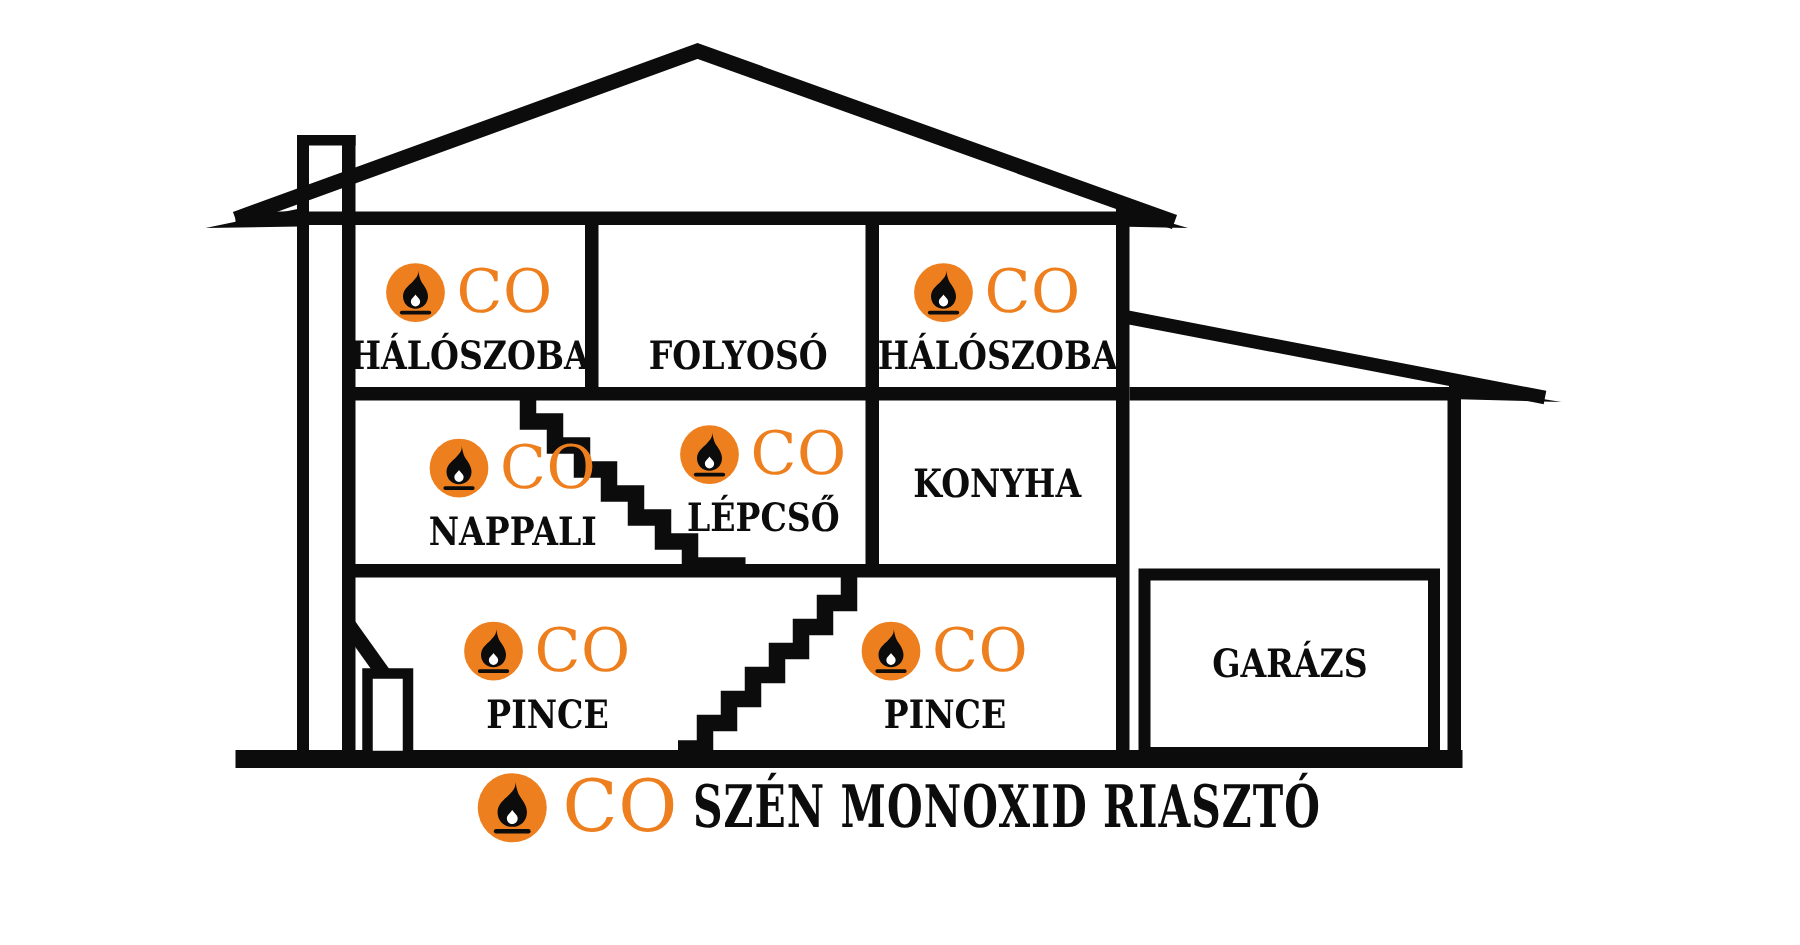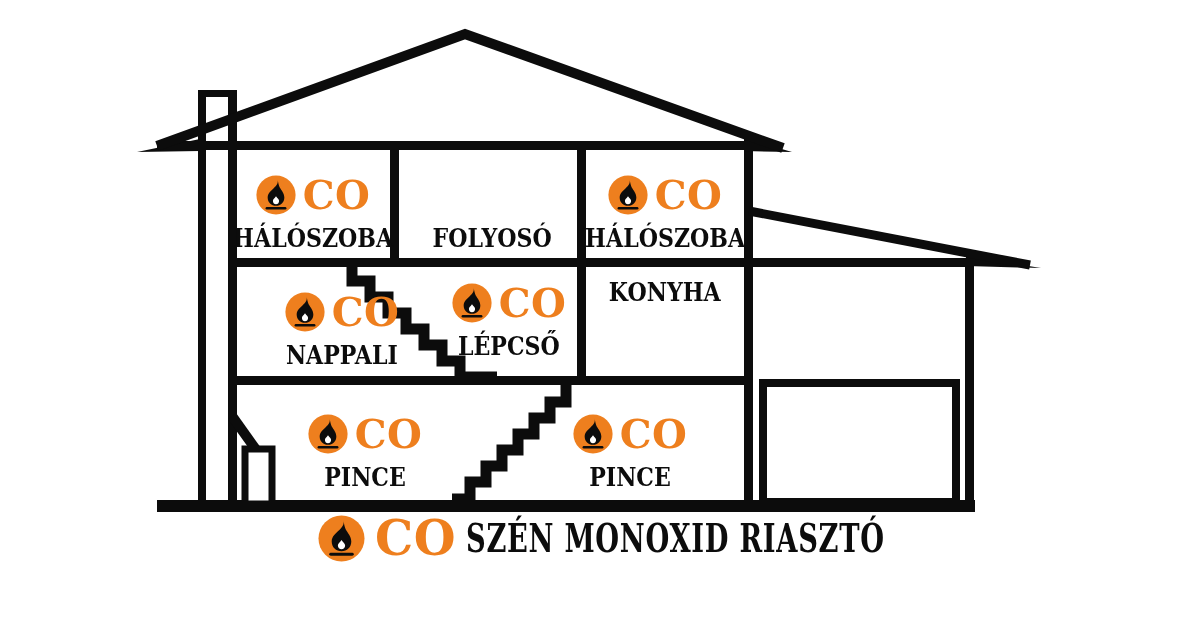--- a/index.html
+++ b/index.html
@@ -7,24 +7,24 @@
        font-family:"DejaVu Serif","Liberation Serif",serif;}
   #canvas{position:relative;width:1200px;height:630px;background:var(--background,#fff);}
 
   
   #structure{position:absolute;left:0;top:0;color:var(--line,#0c0c0c);}
 
   
   .room{position:absolute;display:flex;flex-direction:column;align-items:center;
         justify-content:flex-end;padding-bottom:6px;box-sizing:border-box;}
   .room--top{justify-content:flex-start;padding-top:14px;}
-  .room--mid{justify-content:flex-start;padding-top:8px;}
+  .room--mid{justify-content:center;padding-top:8px;}
   .alarm{display:flex;align-items:center;gap:7px;margin-bottom:8px;}
   .alarm-icon{width:40px;height:40px;flex:0 0 auto;}
-  .co{font-weight:700;font-size:40px;line-height:1;color:var(--accent,#ee7f1e);
+  .co{font-weight:400;font-size:40px;line-height:1;color:var(--accent,#ee7f1e);
       letter-spacing:.5px;white-space:nowrap;}
   .room-label{font-weight:700;font-size:26px;line-height:1.2;color:var(--line,#111);
       white-space:nowrap;transform:scaleX(.85);transform-origin:center;}
 
   
   #legend{position:absolute;left:318px;top:514px;display:flex;align-items:center;gap:10px;}
   #legend .alarm-icon{width:47px;height:47px;}
   #legend .co{font-size:48px;}
   .legend-text{font-weight:700;font-size:39px;line-height:1;color:var(--line,#111);
       letter-spacing:1px;white-space:nowrap;transform:scaleX(.7);transform-origin:left center;}
@@ -133,20 +133,23 @@
   <div class="room" style="left:550px;top:387px;width:160px;height:112px">
     <div class="alarm">
       <svg class="alarm-icon">
           <use href="#flameSym"></use>
         </svg>
       <span class="co">CO</span>
     </div>
     <div class="room-label">PINCE</div>
   </div>
 
+  <div class="room room--mid" style="left:763px;top:385px;width:193px;height:115px">
+    <div class="room-label">GARÁZS</div>
+  </div>
 
   <div id="legend">
     <svg class="alarm-icon">
         <use href="#flameSym"></use>
       </svg>
     <span class="co">CO</span>
     <span class="legend-text">SZÉN MONOXID RIASZTÓ</span>
   </div>
 
 </div>

